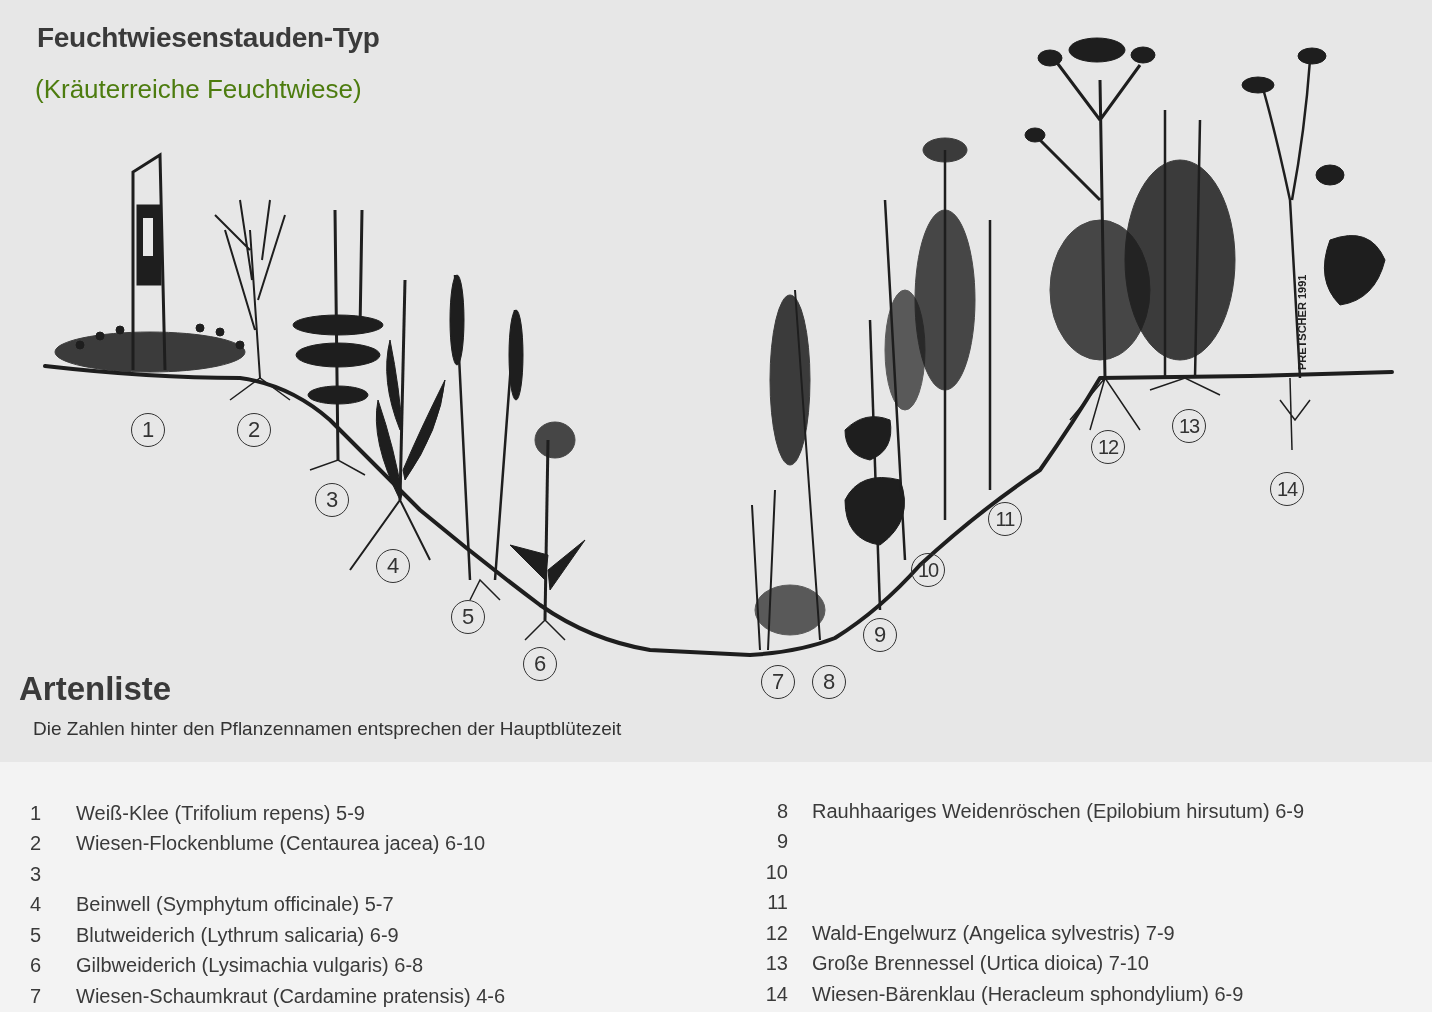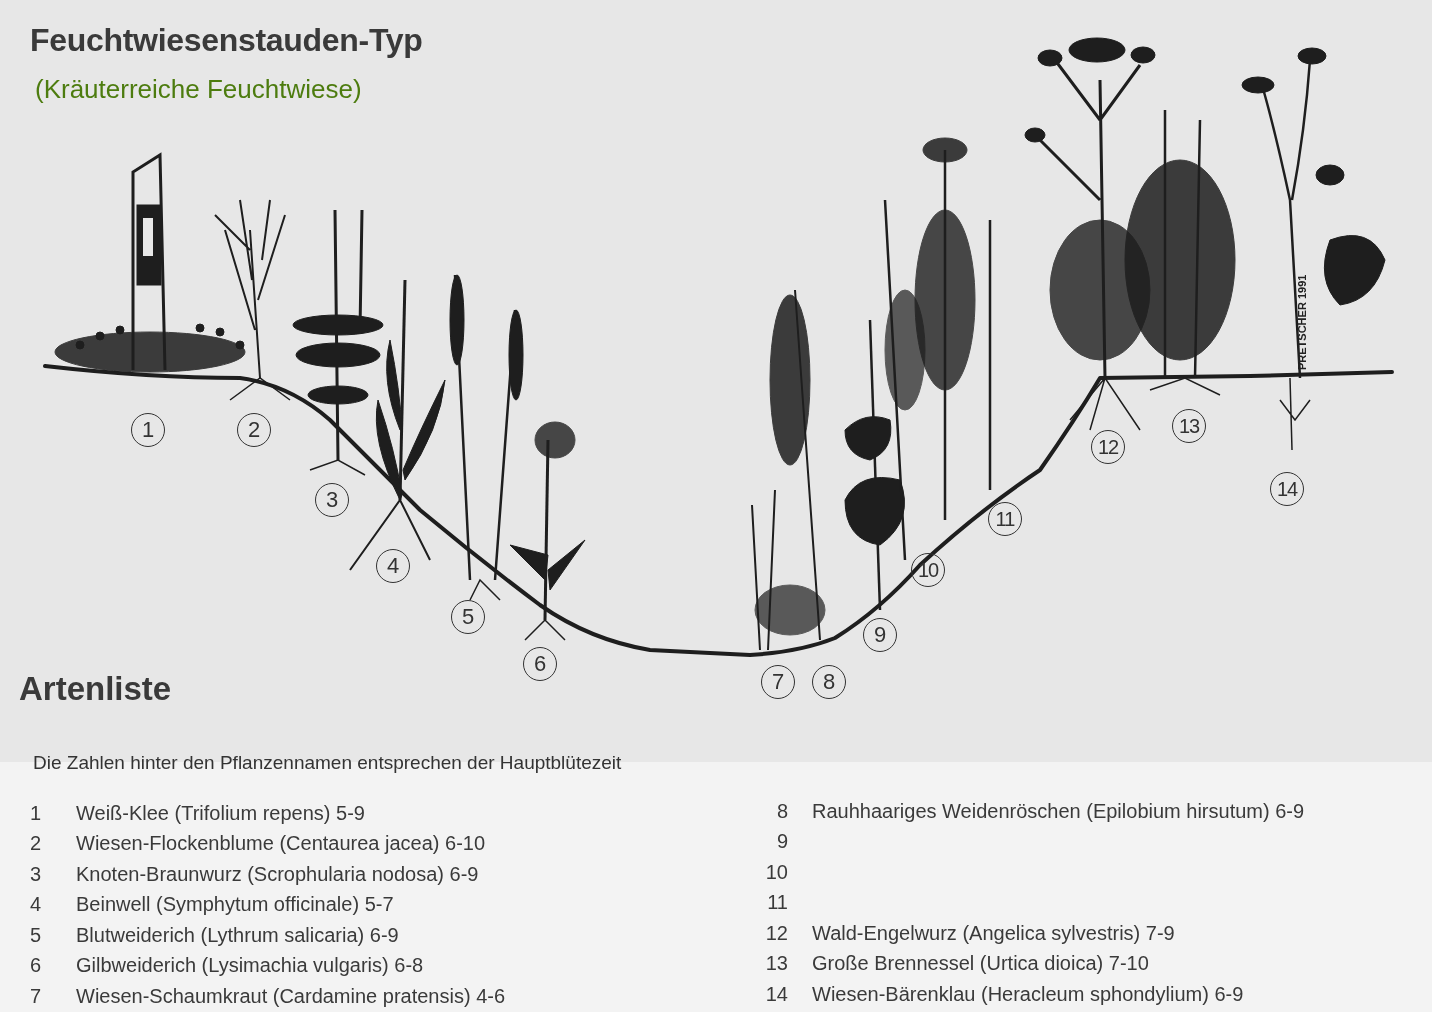--- a/index.html
+++ b/index.html
@@ -7,22 +7,22 @@
     width: 1432px; height: 1012px; overflow: hidden; position: relative;
     background: #f3f3f3;
     font-family: "Liberation Sans", sans-serif;
     color: #333;
   }
   .upper {
     position: absolute; left: 0; top: 0; width: 1432px; height: 762px;
     background: #e7e7e7;
   }
   .title {
-    position: absolute; left: 30px; top: 22px;
-    font-size: 32px; font-weight: bold; color: #3a3a3a; letter-spacing: -0.3px;
+    position: absolute; left: 37px; top: 22px;
+    font-size: 28px; font-weight: bold; color: #3a3a3a; letter-spacing: -0.3px;
   }
   .subtitle {
     position: absolute; left: 35px; top: 74px;
     font-size: 26px; color: #4d7c0f;
   }
   .figure { position: absolute; left: 0; top: 0; width: 1432px; height: 720px; }
   .signature {
     position: absolute; left: 1296px; top: 370px;
     transform: rotate(-90deg); transform-origin: left top;
     font-size: 11px; font-weight: bold; color: #222; white-space: nowrap;
@@ -32,21 +32,21 @@
     border: 1.5px solid #333; border-radius: 50%;
     display: flex; align-items: center; justify-content: center;
     font-size: 22px; color: #333; background: transparent;
   }
   .num-label.two { font-size: 20px; letter-spacing: -1px; }
   .list-title {
     position: absolute; left: 19px; top: 670px;
     font-size: 33px; font-weight: bold; color: #3a3a3a;
   }
   .list-subtitle {
-    position: absolute; left: 33px; top: 752px;
+    position: absolute; left: 33px; top: 718px;
     font-size: 19px; color: #333;
   }
   .species-col { position: absolute; top: 798px; }
   .species-col.left { left: 30px; }
   .species-col.right { left: 748px; top: 796px; }
   .species-row {
     display: flex; height: 30.5px; align-items: center;
     font-size: 20px; color: #3a3a3a; white-space: nowrap;
   }
   .species-row .n { width: 46px; text-align: left; }
@@ -186,21 +186,20 @@
   <div class="species-row">
       <span class="n">1</span>
       <span>Weiß-Klee (Trifolium repens) 5-9</span>
     </div>
   <div class="species-row">
       <span class="n">2</span>
       <span>Wiesen-Flockenblume (Centaurea jacea) 6-10</span>
     </div>
   <div class="species-row">
       <span class="n">3</span>
-      <span>Knoten-Braunwurz (Scrophularia nodosa) 6-9</span>
     </div>
   <div class="species-row">
       <span class="n">4</span>
       <span>Beinwell (Symphytum officinale) 5-7</span>
     </div>
   <div class="species-row">
       <span class="n">5</span>
       <span>Blutweiderich (Lythrum salicaria) 6-9</span>
     </div>
   <div class="species-row">

